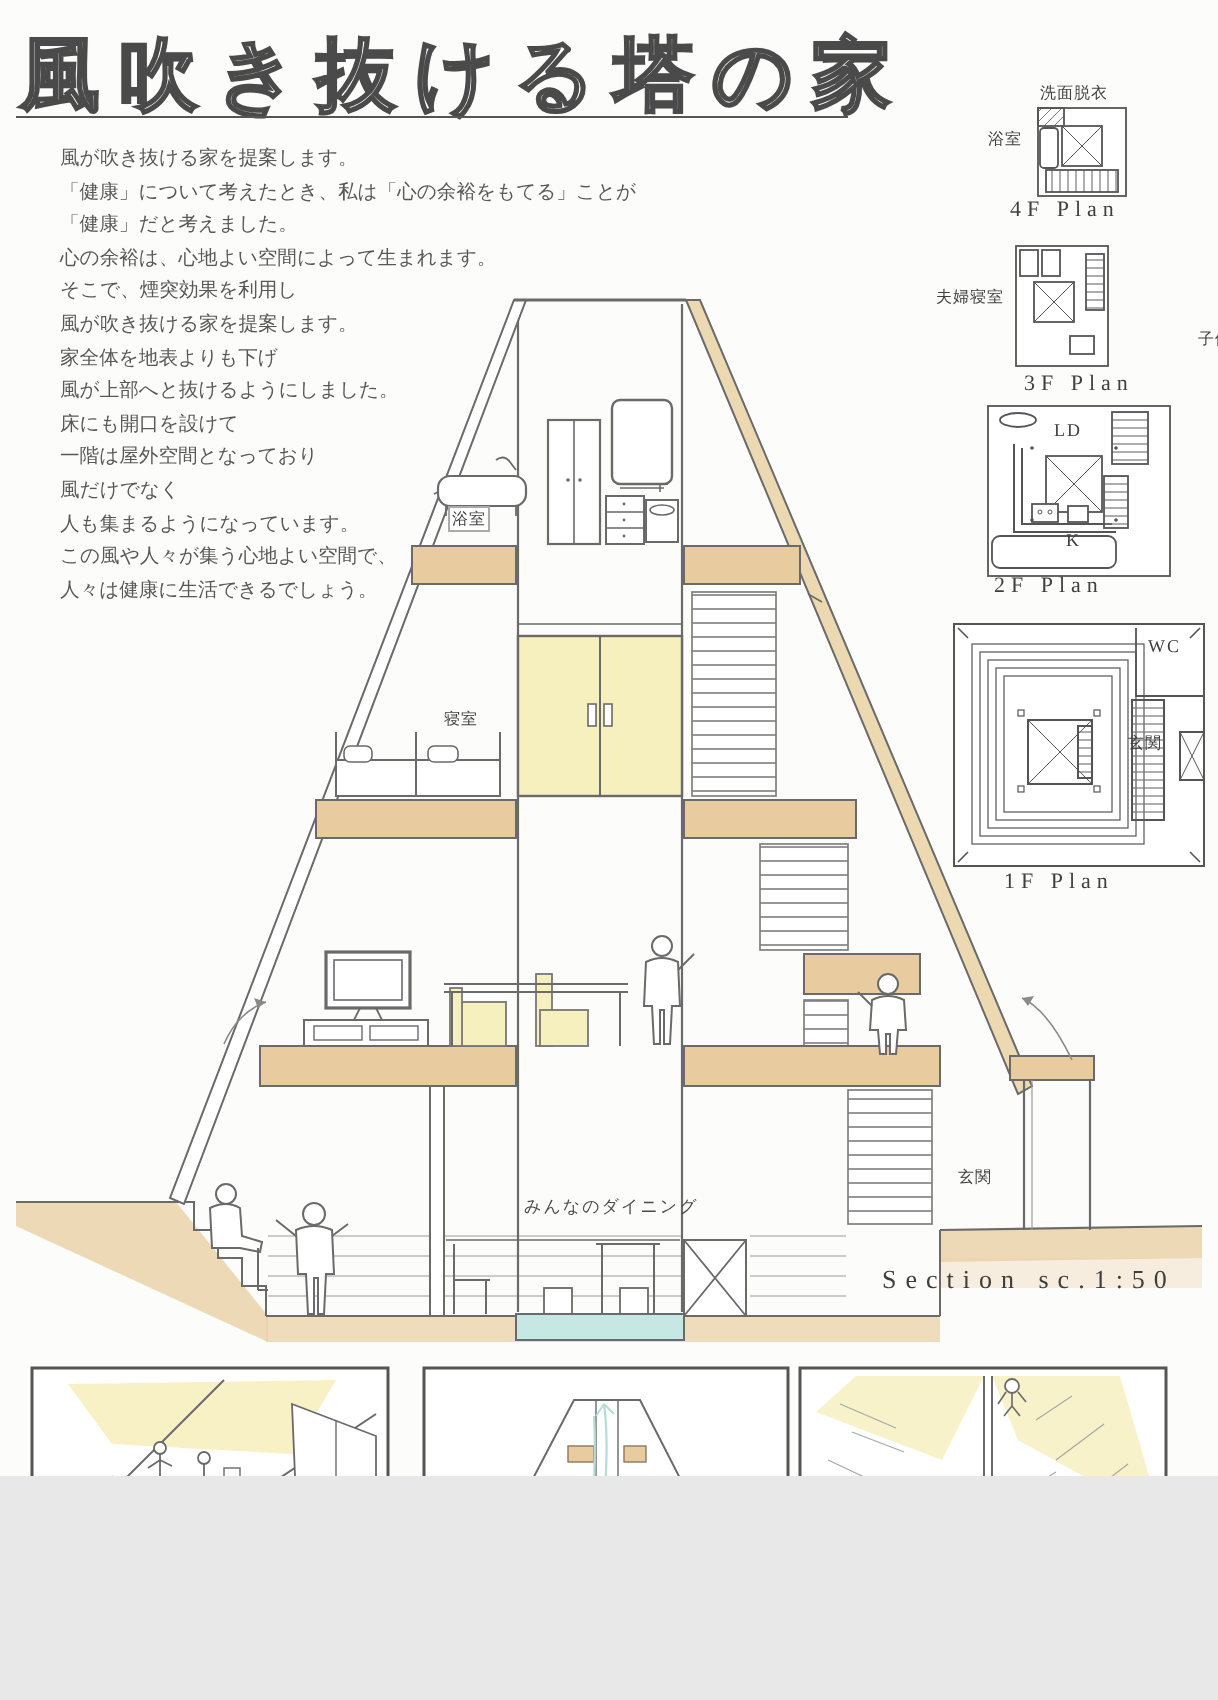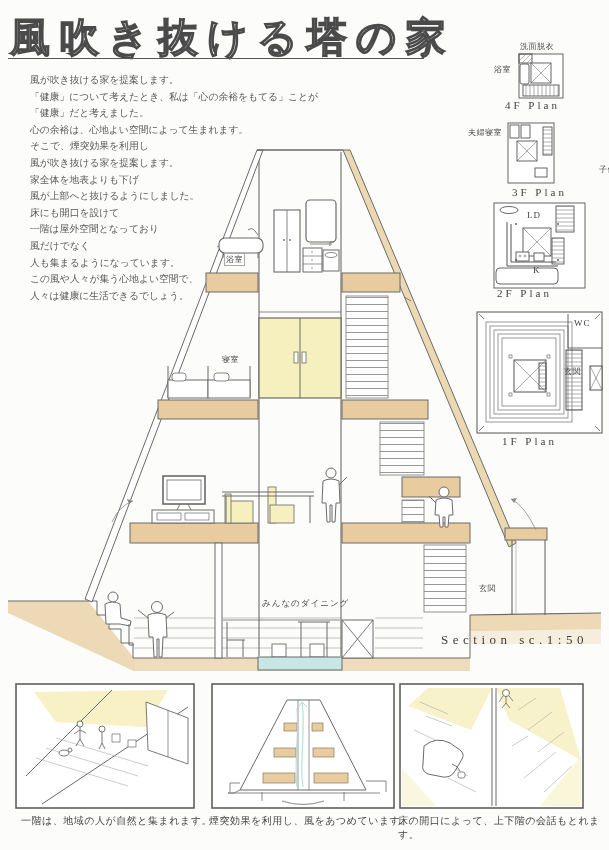--- a/index.html
+++ b/index.html
@@ -1,16 +1,16 @@
 <!DOCTYPE html>
 <html><head>
 <meta charset="utf-8">
 <style>
   html,body{margin:0;padding:0;background:#e8e8e8;}
-  .stage{position:relative;width:609px;height:850px;background:#fcfcfa;overflow:hidden;
+  .stage{position:relative;width:609px;height:738px;background:#fcfcfa;overflow:hidden;
          font-family:"Liberation Serif",serif;color:#4a4a4a;}
   .art{position:absolute;left:0;top:0;width:609px;height:850px;}
   .lbl{position:absolute;white-space:nowrap;font-family:"Liberation Serif",serif;color:#4a4a4a;}
   .title{position:absolute;left:10px;top:10px;font-size:40px;font-weight:bold;letter-spacing:9px;
          color:#ffffff;-webkit-text-stroke:1.3px #4a4a4a;text-shadow:0 0 1px #8a8a8a;}
   .title-underline{position:absolute;left:8px;top:58px;width:416px;border-top:1.6px solid #555;}
   .intro{position:absolute;left:30px;top:72px;width:300px;font-size:9.8px;line-height:16.6px;color:#585858;}
   .plan-name{font-size:11px;letter-spacing:3px;color:#3f3f3f;}
   .jp8{font-size:8px;color:#3f3f3f;letter-spacing:.5px;}
   .jp9{font-size:9px;color:#3f3f3f;letter-spacing:1px;}
@@ -316,21 +316,21 @@
     <div>風だけでなく</div>
     <div>人も集まるようになっています。</div>
     <div>この風や人々が集う心地よい空間で、</div>
     <div>人々は健康に生活できるでしょう。</div>
   </div>
 
   <div class="lbl jp8" style="left:520px;top:41px;">洗面脱衣</div>
   <div class="lbl jp8" style="left:494px;top:64px;">浴室</div>
   <div class="lbl plan-name" style="left:505px;top:99px;">4F Plan</div>
 
-  <div class="lbl jp8" style="left:468px;top:127px;">夫婦寝室</div>
+  <div class="lbl jp8" style="left:468px;top:143px;">夫婦寝室</div>
   <div class="lbl jp8" style="left:599px;top:164px;">子供室</div>
   <div class="lbl plan-name" style="left:512px;top:186px;text-align:right;">3F Plan</div>
 
   <div class="lbl jp9" style="left:527px;top:210px;">LD</div>
   <div class="lbl jp9" style="left:533px;top:265px;">K</div>
   <div class="lbl plan-name" style="left:497px;top:287px;">2F Plan</div>
 
   <div class="lbl jp9" style="left:574px;top:318px;">WC</div>
   <div class="lbl jp8" style="left:564px;top:366px;">玄関</div>
   <div class="lbl plan-name" style="left:502px;top:435px;">1F Plan</div>

